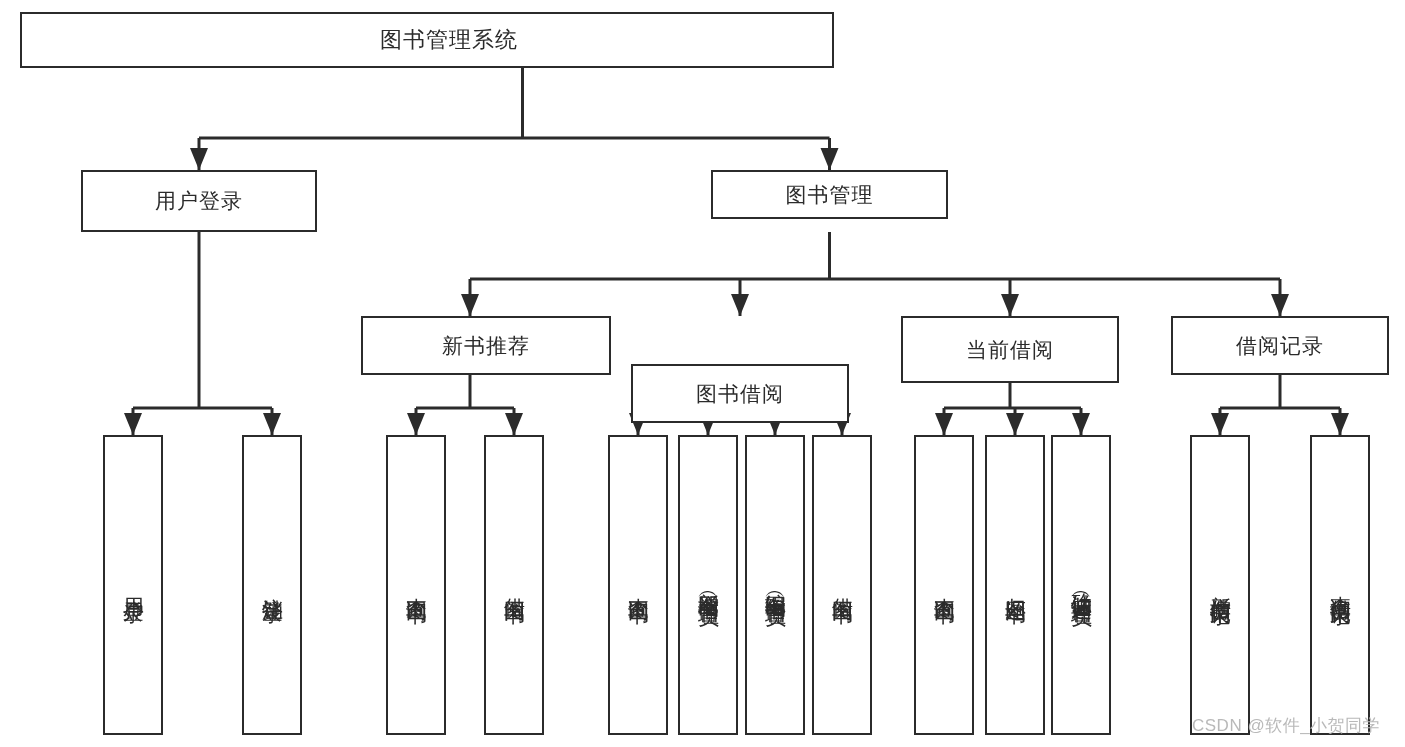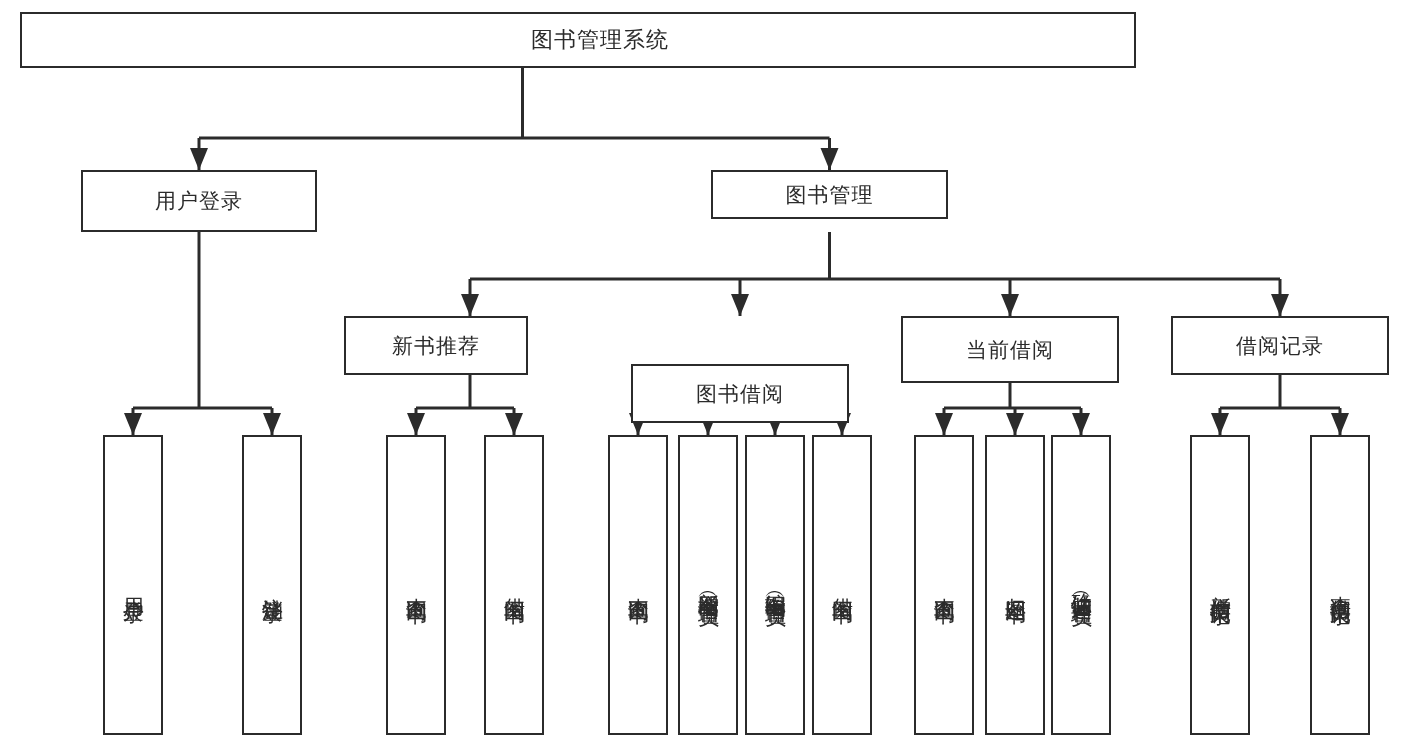--- a/index.html
+++ b/index.html
@@ -119,30 +119,30 @@
       <line x1="1081" y1="408" x2="1081" y2="435" stroke="#2b2b2b" stroke-width="3"></line>
       <polygon points="1072,413 1090,413 1081,435" fill="#2b2b2b"></polygon>
       <line x1="1280" y1="375" x2="1280" y2="408" stroke="#2b2b2b" stroke-width="3"></line>
       <line x1="1220" y1="408" x2="1340" y2="408" stroke="#2b2b2b" stroke-width="3"></line>
       <line x1="1220" y1="408" x2="1220" y2="435" stroke="#2b2b2b" stroke-width="3"></line>
       <polygon points="1211,413 1229,413 1220,435" fill="#2b2b2b"></polygon>
       <line x1="1340" y1="408" x2="1340" y2="435" stroke="#2b2b2b" stroke-width="3"></line>
       <polygon points="1331,413 1349,413 1340,435" fill="#2b2b2b"></polygon>
     </svg>
   <div id="node-layer">
-      <div class="node-box horiz root" style="left: 20px; top: 12px; width: 1116px; height: 56px; border-color: rgb(43, 43, 43); padding-left: 44px;">
+      <div class="node-box horiz root" style="left: 20px; top: 12px; width: 814px; height: 56px; border-color: rgb(43, 43, 43); padding-left: 44px;">
         <span>图书管理系统</span>
       </div>
       <div class="node-box horiz" style="left: 81px; top: 170px; width: 236px; height: 62px; border-color: rgb(43, 43, 43);">
         <span>用户登录</span>
       </div>
       <div class="node-box horiz" style="left: 711px; top: 170px; width: 237px; height: 49px; border-color: rgb(43, 43, 43);">
         <span>图书管理</span>
       </div>
-      <div class="node-box horiz" style="left: 344px; top: 316px; width: 184px; height: 59px; border-color: rgb(43, 43, 43); text-align: right;">
+      <div class="node-box horiz" style="left: 361px; top: 316px; width: 250px; height: 59px; border-color: rgb(43, 43, 43); text-align: right;">
         <span>新书推荐</span>
       </div>
       <div class="node-box horiz" style="left: 631px; top: 316px; width: 218px; height: 59px; border-color: rgb(43, 43, 43); margin-top: 48px;">
         <span>图书借阅</span>
       </div>
       <div class="node-box horiz" style="left: 901px; top: 316px; width: 218px; height: 67px; border-color: rgb(43, 43, 43);">
         <span>当前借阅</span>
       </div>
       <div class="node-box horiz" style="left: 1171px; top: 316px; width: 218px; height: 59px; border-color: rgb(43, 43, 43); align-items: center;">
         <span>借阅记录</span>
@@ -180,13 +180,14 @@
       <div class="node-box vert" style="left: 1051px; top: 435px; width: 60px; height: 300px; border-color: rgb(43, 43, 43);">
         <span class="vert-label">确认归还（管理员）</span>
       </div>
       <div class="node-box vert" style="left: 1190px; top: 435px; width: 60px; height: 300px; border-color: rgb(43, 43, 43);">
         <span class="vert-label">新增借阅记录</span>
       </div>
       <div class="node-box vert" style="left: 1310px; top: 435px; width: 60px; height: 300px; border-color: rgb(43, 43, 43);">
         <span class="vert-label">查询借阅记录</span>
       </div>
     </div>
+  <div class="watermark" style="left:1192px; top:714px;">CSDN @软件_小贺同学</div>
 </div>
 
 </body></html>

